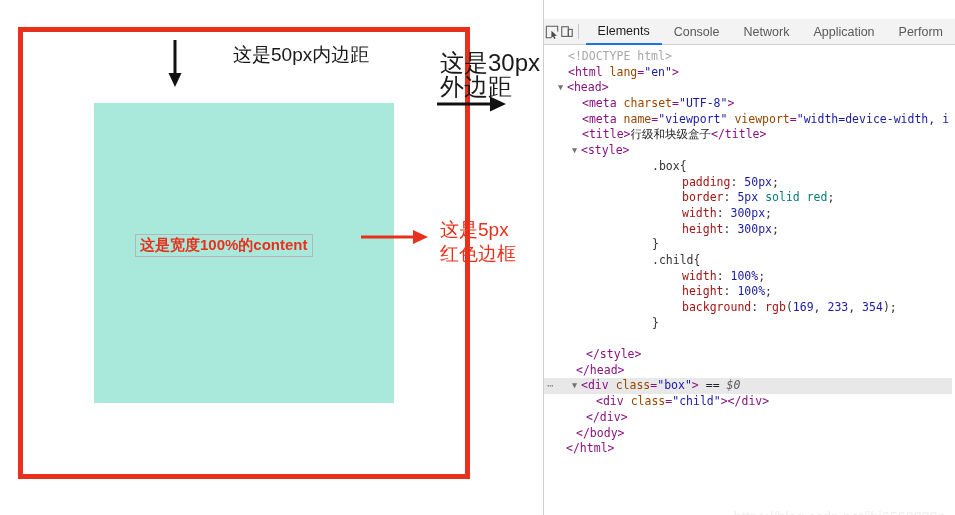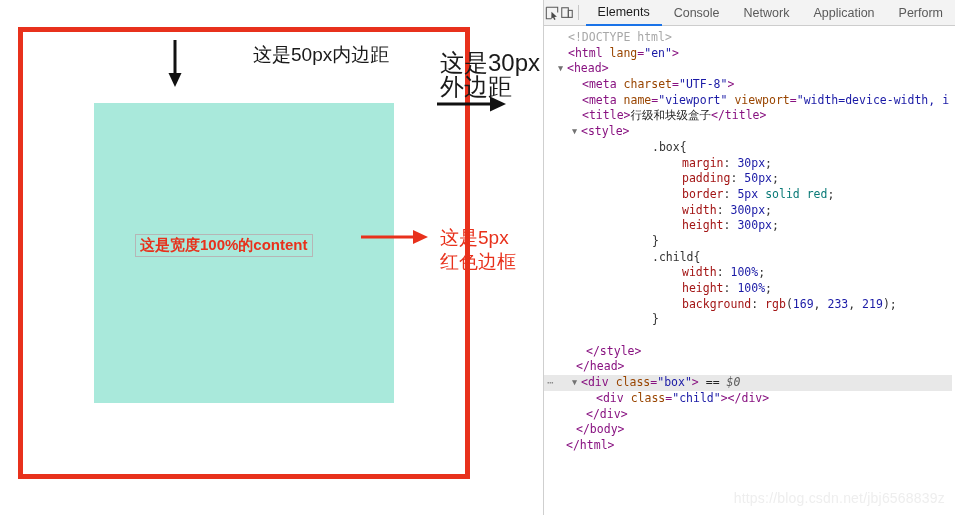--- a/index.html
+++ b/index.html
@@ -68,21 +68,20 @@
 
   
   .ann-padding-text {
     position: absolute;
     left: 233px;
     top: 43px;
     font-size: 19px;
     color: #1a1a1a;
     white-space: nowrap;
     line-height: 24px;
-    margin-left: 20px;
   }
   .arrow-down {
     position: absolute;
     left: 167px;
     top: 40px;
     width: 16px;
     height: 48px;
   }
 
   
@@ -100,21 +99,21 @@
     left: 437px;
     top: 95px;
     width: 70px;
     height: 18px;
   }
 
   
   .ann-border-text {
     position: absolute;
     left: 440px;
-    top: 226px;
+    top: 218px;
     font-size: 19px;
     color: #e8311c;
     line-height: 24px;
     white-space: nowrap;
   }
   .arrow-right-red {
     position: absolute;
     left: 361px;
     top: 228px;
     width: 68px;
@@ -134,20 +133,21 @@
     overflow: hidden;
   }
   .dt-toolbar {
     position: relative;
     height: 26px;
     background: #f3f3f3;
     border-bottom: 1px solid #cdcdcd;
     display: flex;
     align-items: center;
     box-sizing: border-box;
+    margin-top: 19px;
   }
   .dt-icon-btn {
     width: 26px;
     height: 24px;
     display: flex;
     align-items: center;
     justify-content: center;
     cursor: default;
   }
   .dt-sep {
@@ -308,31 +308,30 @@
 
       <div class="ln"><span style="padding-left:28px"></span><span class="c-punc">&lt;</span><span class="c-tag">meta</span> <span class="c-attr">charset</span><span class="c-punc">=</span><span class="c-val">"UTF-8"</span><span class="c-punc">&gt;</span></div>
 
       <div class="ln"><span style="padding-left:28px"></span><span class="c-punc">&lt;</span><span class="c-tag">meta</span> <span class="c-attr">name</span><span class="c-punc">=</span><span class="c-val">"viewport"</span> <span class="c-attr">viewport</span><span class="c-punc">=</span><span class="c-val">"width=device-width, i</span></div>
 
       <div class="ln"><span style="padding-left:28px"></span><span class="c-punc">&lt;</span><span class="c-tag">title</span><span class="c-punc">&gt;</span><span class="c-text">行级和块级盒子</span><span class="c-punc">&lt;/</span><span class="c-tag">title</span><span class="c-punc">&gt;</span></div>
 
       <div class="ln"><span style="padding-left:18px"></span><span class="tri">▼</span><span class="c-punc">&lt;</span><span class="c-tag">style</span><span class="c-punc">&gt;</span></div>
 
       <div class="ln"><span style="padding-left:98px"></span><span class="c-sel">.box{</span></div>
-      <div class="ln"><span style="padding-left:128px"></span><span class="c-prop">margin</span><span class="c-sel">: </span><span class="c-num">30px</span><span class="c-sel">;</span></div>
       <div class="ln"><span style="padding-left:128px"></span><span class="c-prop">padding</span><span class="c-sel">: </span><span class="c-num">50px</span><span class="c-sel">;</span></div>
       <div class="ln"><span style="padding-left:128px"></span><span class="c-prop">border</span><span class="c-sel">: </span><span class="c-num">5px</span> <span class="c-kw">solid</span> <span class="c-kw">red</span><span class="c-sel">;</span></div>
       <div class="ln"><span style="padding-left:128px"></span><span class="c-prop">width</span><span class="c-sel">: </span><span class="c-num">300px</span><span class="c-sel">;</span></div>
       <div class="ln"><span style="padding-left:128px"></span><span class="c-prop">height</span><span class="c-sel">: </span><span class="c-num">300px</span><span class="c-sel">;</span></div>
       <div class="ln"><span style="padding-left:98px"></span><span class="c-sel">}</span></div>
 
       <div class="ln"><span style="padding-left:98px"></span><span class="c-sel">.child{</span></div>
       <div class="ln"><span style="padding-left:128px"></span><span class="c-prop">width</span><span class="c-sel">: </span><span class="c-num">100%</span><span class="c-sel">;</span></div>
       <div class="ln"><span style="padding-left:128px"></span><span class="c-prop">height</span><span class="c-sel">: </span><span class="c-num">100%</span><span class="c-sel">;</span></div>
-      <div class="ln"><span style="padding-left:128px"></span><span class="c-prop">background</span><span class="c-sel">: </span><span class="c-prop">rgb</span><span class="c-sel">(</span><span class="c-num">169</span><span class="c-sel">, </span><span class="c-num">233</span><span class="c-sel">, </span><span class="c-num">219</span><span class="c-sel">);</span></div>
+      <div class="ln"><span style="padding-left:128px"></span><span class="c-prop">background</span><span class="c-sel">: </span><span class="c-prop">rgb</span><span class="c-sel">(</span><span class="c-num">169</span><span class="c-sel">, </span><span class="c-num">233</span><span class="c-sel">, </span><span class="c-num">354</span><span class="c-sel">);</span></div>
       <div class="ln"><span style="padding-left:98px"></span><span class="c-sel">}</span></div>
 
       <div class="ln">&nbsp;</div>
 
       <div class="ln"><span style="padding-left:32px"></span><span class="c-punc">&lt;/</span><span class="c-tag">style</span><span class="c-punc">&gt;</span></div>
       <div class="ln"><span style="padding-left:22px"></span><span class="c-punc">&lt;/</span><span class="c-tag">head</span><span class="c-punc">&gt;</span></div>
 
 
       <div class="ln sel"><span class="dots">⋯</span><span style="padding-left:18px"></span><span class="tri">▼</span><span class="c-punc">&lt;</span><span class="c-tag">div</span> <span class="c-attr">class</span><span class="c-punc">=</span><span class="c-val">"box"</span><span class="c-punc">&gt;</span> <span class="c-text">==</span> <span class="c-dollar">$0</span></div>
 

